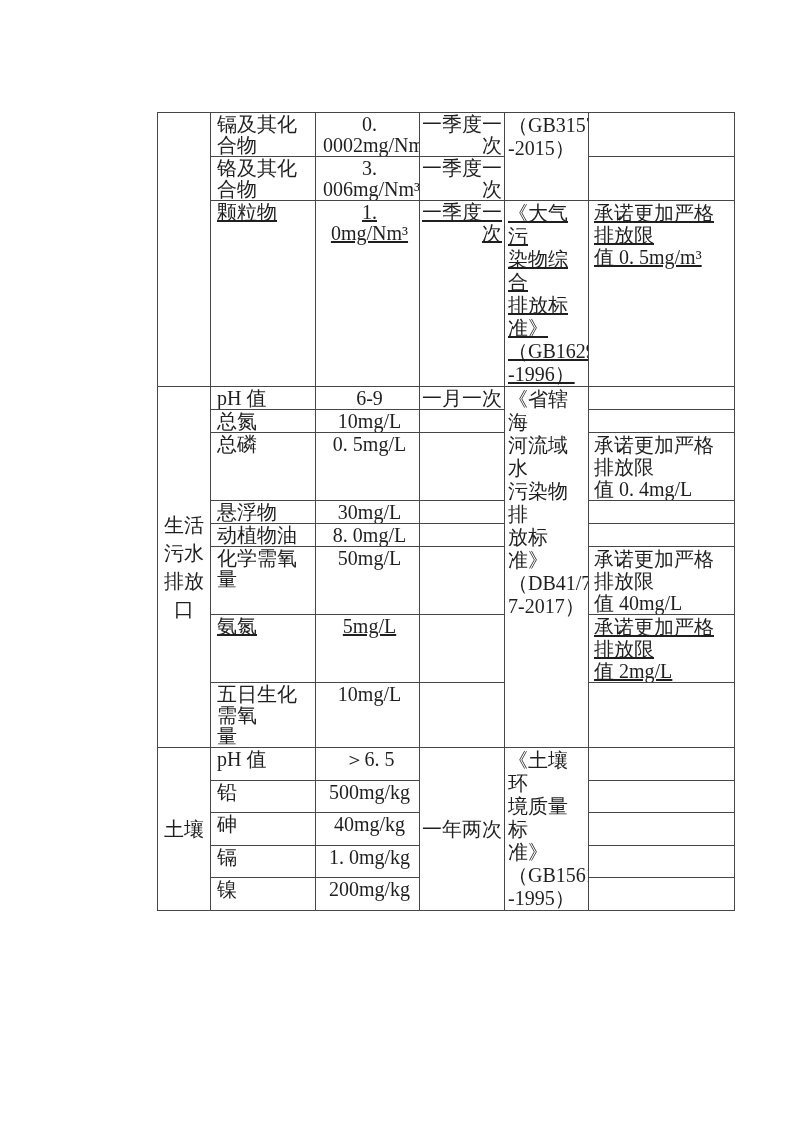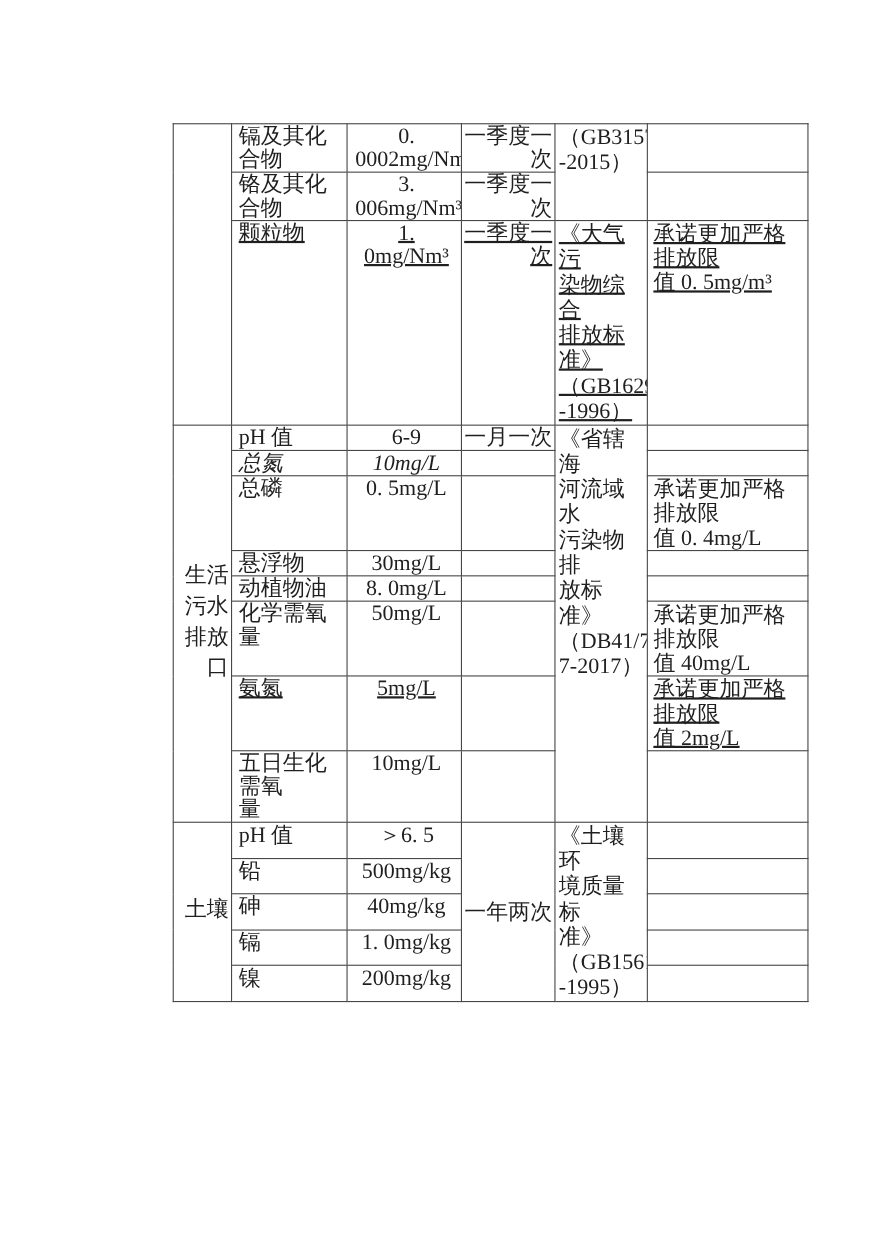--- a/index.html
+++ b/index.html
@@ -26,32 +26,31 @@
   }
   .doc-table td {
     border: 1px solid #474747;
     vertical-align: top;
     white-space: pre-line;
     padding: 1px 3px 0 6px;
     overflow: hidden;
   }
   .doc-table td.cat {
     vertical-align: middle;
-    text-align: right;
+    text-align: center;
     padding: 0 2px;
     line-height: 28px;
-    font-family: Liberation Mono, monospace;
   }
   .doc-table td.val  { padding-left: 7px; text-align: center; }
   .doc-table td.freq { text-align: right; padding-left: 2px; padding-right: 2px; }
   .doc-table td.freq.mid { vertical-align: middle; }
   .doc-table td.std  { padding-left: 3px; line-height: 23px; }
   .doc-table td.note { padding-left: 5px; line-height: 22px; }
   tr.h23  { height: 23px; }
-  tr.h20  { height: 20px; font-style: italic; }
+  tr.h20  { height: 20px; }
   tr.h21  { height: 21px; }
   tr.h22  { height: 22px; }
   tr.h38  { height: 38px; }
   tr.h39  { height: 39px; }
   tr.h40  { height: 40px; text-decoration: underline; }
   tr.h45  { height: 45px; }
   tr.h115 { height: 115px; text-decoration: underline; }
 </style>
 </head>
 <body>

